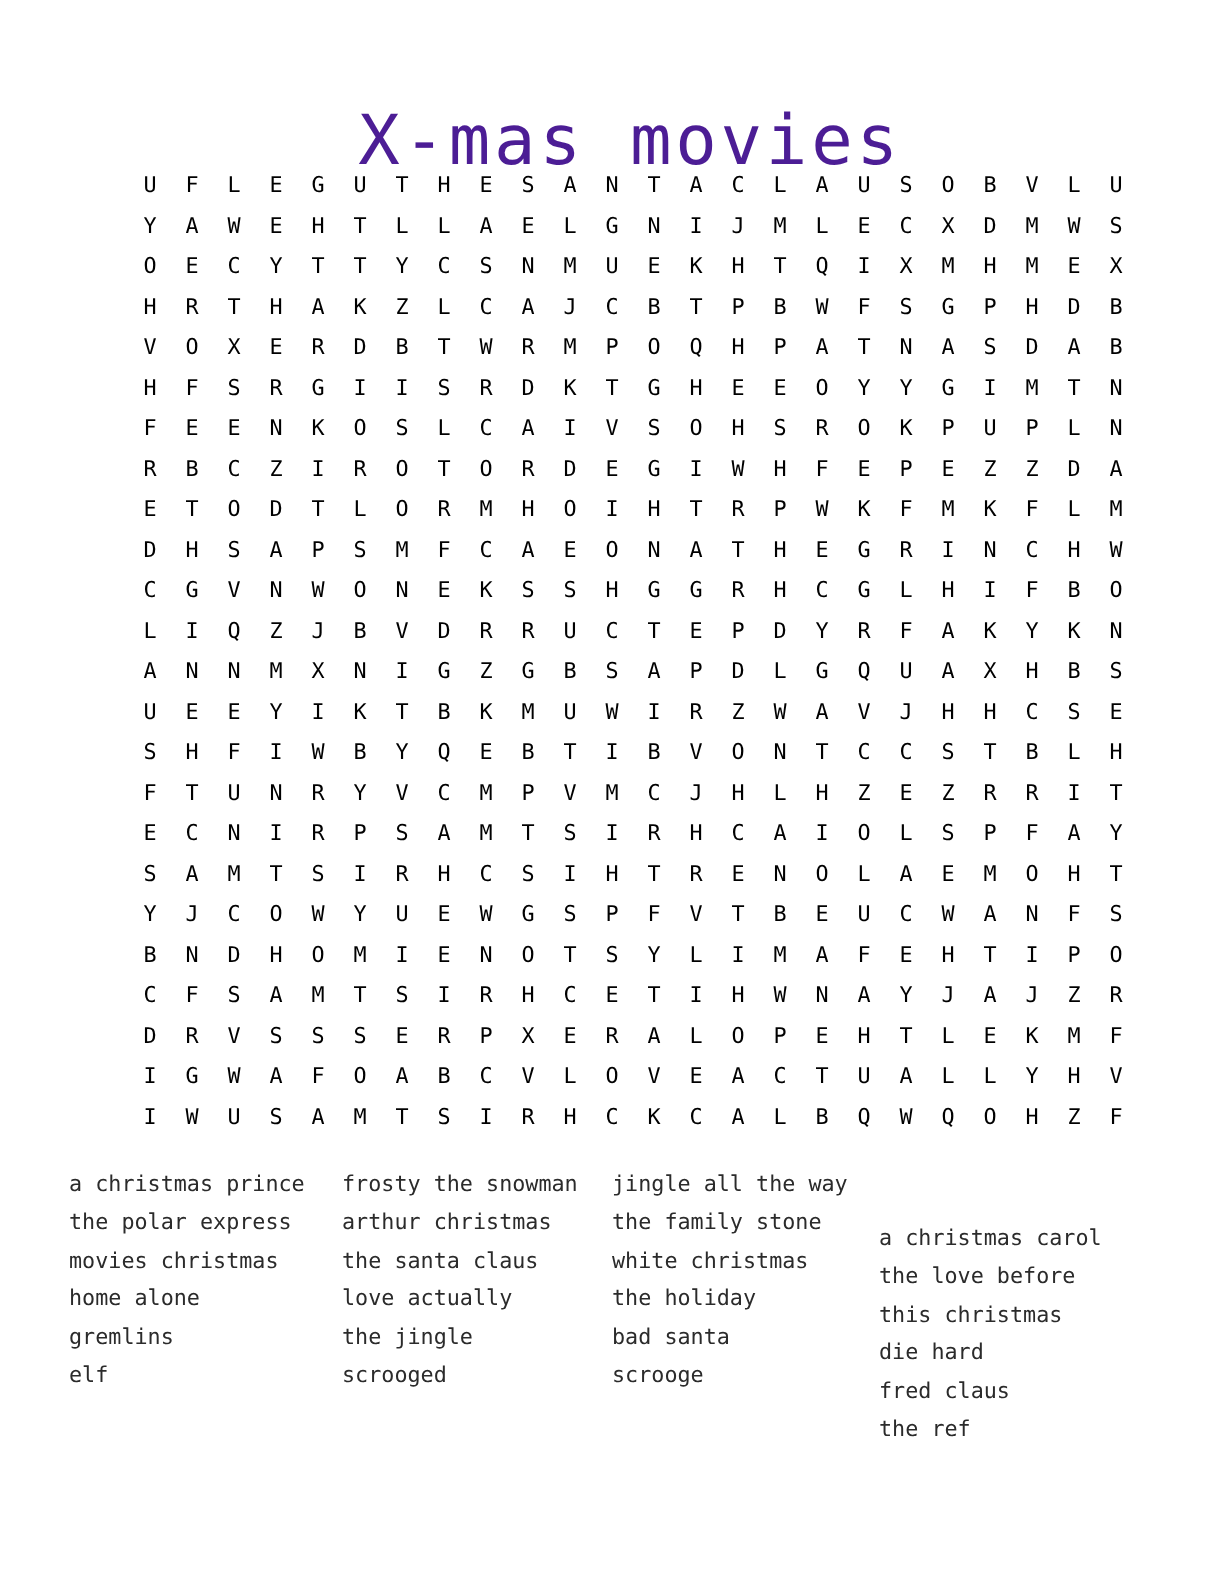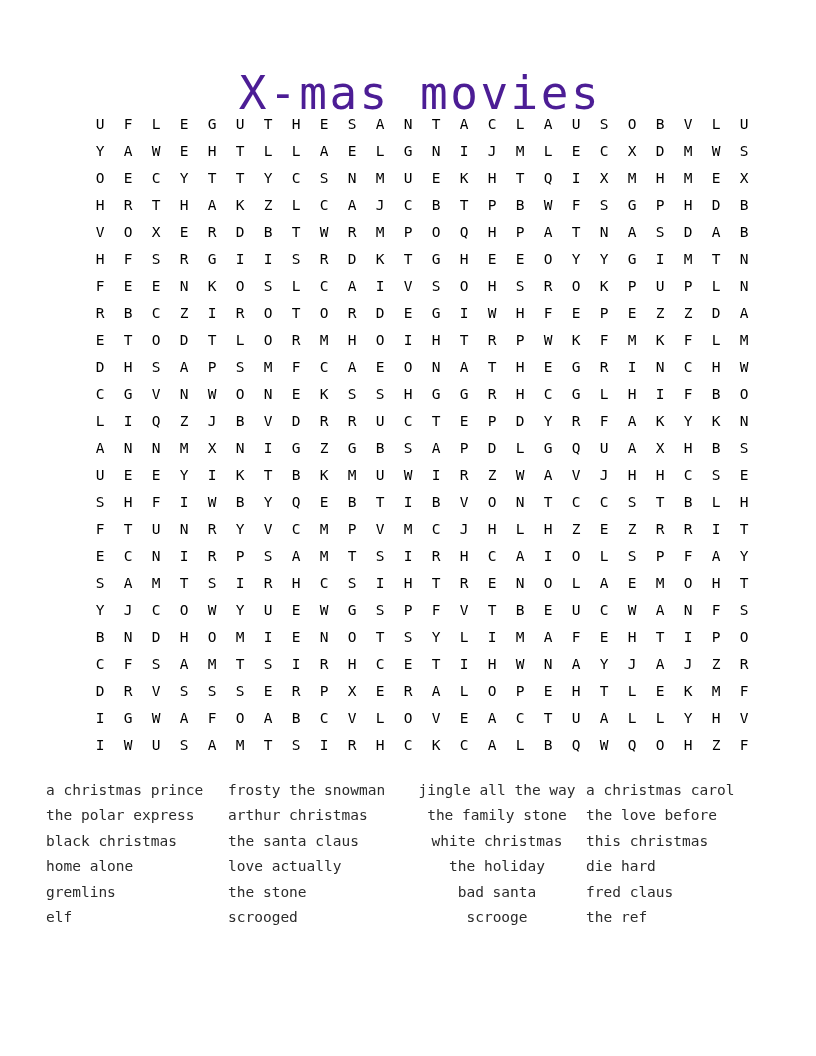--- a/index.html
+++ b/index.html
@@ -74,22 +74,22 @@
     display: flex;
     flex-direction: row;
     align-items: flex-start;
   }
   .word-col {
     display: flex;
     flex-direction: column;
   }
   .word-col.c1 { width: 182px; }
   .word-col.c2 { width: 180px; }
-  .word-col.c3 { width: 178px; text-align: center; }
-  .word-col.c4 { width: 185px; }
+  .word-col.c3 { width: 178px; }
+  .word-col.c4 { width: 185px; margin-top: 36px; }
 
   .word-item {
     font-family: "DejaVu Sans Mono", monospace;
     font-size: 14.5px;
     line-height: 25.4px;
     height: 25.4px;
     color: #2b2b2b;
     white-space: pre;
   }
 </style>
@@ -724,31 +724,31 @@
         <div class="grid-cell">H</div>
         <div class="grid-cell">Z</div>
         <div class="grid-cell">F</div>
       </div>
     </div>
 
   <div class="wordlist">
       <div class="word-col c1">
         <div class="word-item">a christmas prince</div>
         <div class="word-item">the polar express</div>
-        <div class="word-item">black christmas</div>
+        <div class="word-item">movies christmas</div>
         <div class="word-item">home alone</div>
         <div class="word-item">gremlins</div>
         <div class="word-item">elf</div>
       </div>
       <div class="word-col c2">
         <div class="word-item">frosty the snowman</div>
         <div class="word-item">arthur christmas</div>
         <div class="word-item">the santa claus</div>
         <div class="word-item">love actually</div>
-        <div class="word-item">the stone</div>
+        <div class="word-item">the jingle</div>
         <div class="word-item">scrooged</div>
       </div>
       <div class="word-col c3">
         <div class="word-item">jingle all the way</div>
         <div class="word-item">the family stone</div>
         <div class="word-item">white christmas</div>
         <div class="word-item">the holiday</div>
         <div class="word-item">bad santa</div>
         <div class="word-item">scrooge</div>
       </div>

